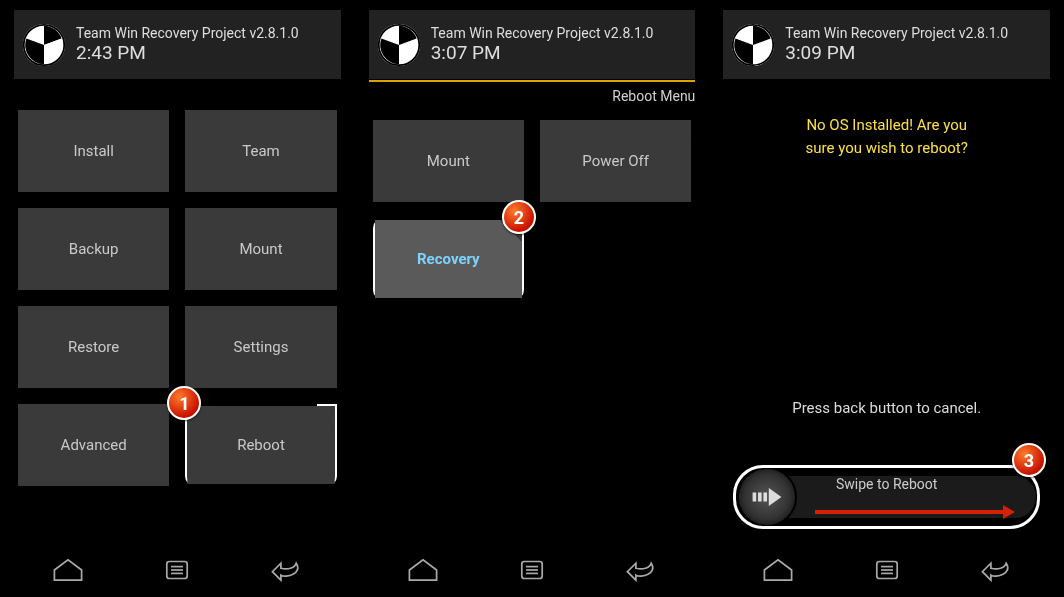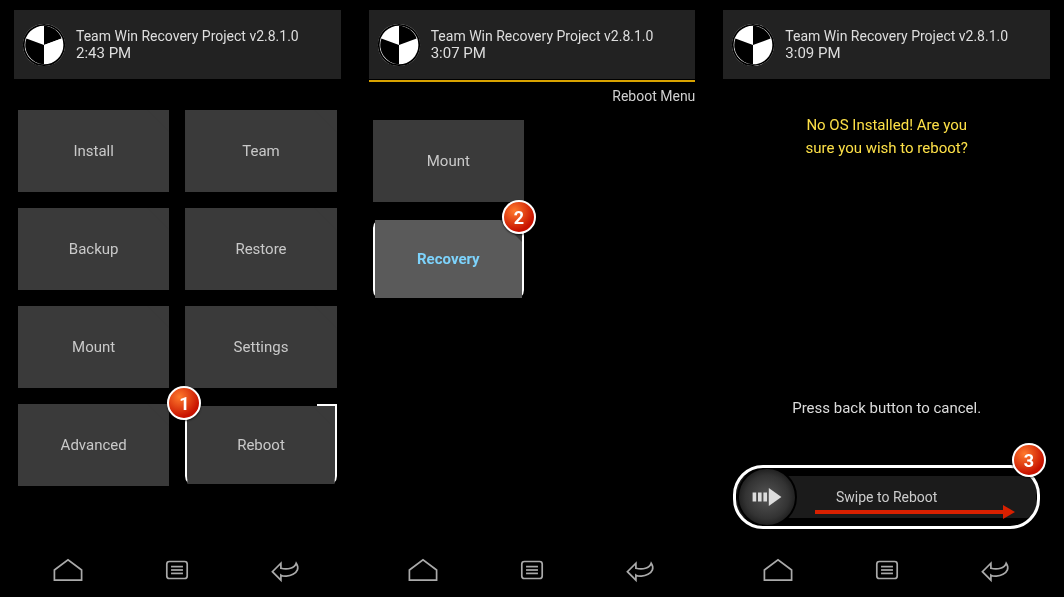--- a/index.html
+++ b/index.html
@@ -35,21 +35,21 @@
     padding: 0 8px;
     border-bottom: 1px solid #000;
   }
   .logo {
     width: 44px; height: 44px;
     margin-right: 10px;
     flex-shrink: 0;
   }
   .header-text { display:flex; flex-direction:column; justify-content:center; }
   .title { font-size: 14px; color:#dedede; }
-  .time  { font-size: 15px; color:#dedede; margin-top:0; }
+  .time  { font-size: 19px; color:#dedede; margin-top:0; }
 
   .panel2-divider {
     height: 2px;
     background: #d9a300;
     margin: 0;
   }
   .submenu-title {
     text-align: right;
     color: #d0d0d0;
     font-size: 14px;
@@ -126,22 +126,22 @@
     position:absolute;
     bottom:72px;
     left:28px; right:28px;
     height:56px;
   }
   .slider-track {
     position:absolute;
     left:0; right:0; top:50%; transform:translateY(-50%);
     height:42px;
     background:#1b1b1b;
-    border-radius:9px;
-    display:flex; align-items:center; justify-content:center;
+    border-radius:21px;
+    display:flex; justify-content:center;
     color:#ccc; font-size:14px;
   }
   .slider-knob {
     position:absolute;
     left:0; top:50%; transform:translateY(-50%);
     width:60px; height:60px;
     border-radius:50%;
     background: radial-gradient(circle at 50% 50%, #555 0%, #333 55%, #000 100%);
     border:2px solid #000;
     display:flex; align-items:center; justify-content:center;
@@ -211,24 +211,24 @@
       <div class="twrp-btn">
           <div class="twrp-btn-inner">Install</div>
         </div>
       <div class="twrp-btn">
           <div class="twrp-btn-inner">Team</div>
         </div>
       <div class="twrp-btn">
           <div class="twrp-btn-inner">Backup</div>
         </div>
       <div class="twrp-btn">
+          <div class="twrp-btn-inner">Mount</div>
+        </div>
+      <div class="twrp-btn">
           <div class="twrp-btn-inner">Restore</div>
-        </div>
-      <div class="twrp-btn">
-          <div class="twrp-btn-inner">Mount</div>
         </div>
       <div class="twrp-btn">
           <div class="twrp-btn-inner">Settings</div>
         </div>
       <div class="twrp-btn">
           <div class="twrp-btn-inner">Advanced</div>
         </div>
       <div class="twrp-btn bordered">
         <div class="twrp-btn-inner">Reboot</div>
         <div class="badge" style="top:-20px; left:-20px;">1</div>
@@ -264,20 +264,23 @@
         <div class="time">3:07 PM</div>
       </div>
     </div>
     <div class="panel2-divider"></div>
     <div class="submenu-title">Reboot Menu</div>
 
     <div class="grid">
       <div class="twrp-btn">
           <div class="twrp-btn-inner">Mount</div>
         </div>
+      <div class="twrp-btn">
+          <div class="twrp-btn-inner">Power Off</div>
+        </div>
       <div class="twrp-btn bordered highlight" style="grid-column:1;">
         <div class="twrp-btn-inner">Recovery</div>
         <div class="badge" style="top:-20px; right:-14px;">2</div>
       </div>
     </div>
 
     <div class="nav">
       <svg class="nav-icon" viewBox="0 0 40 32">
           <path d="M4 28 L4 16 L20 4 L36 16 L36 28 Z"></path>
         </svg>

